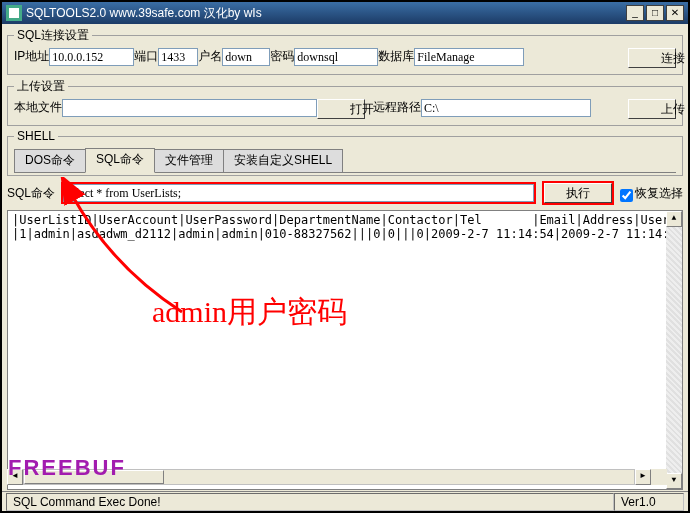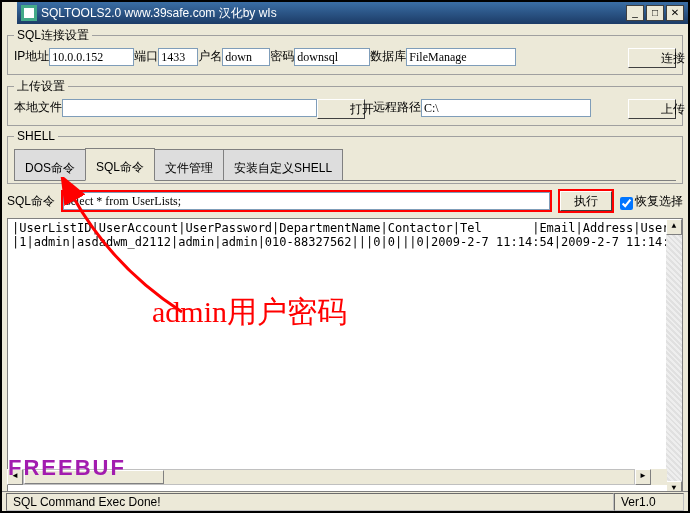--- a/index.html
+++ b/index.html
@@ -10,21 +10,20 @@
     font-size: 12px;
     background: #ece9d8;
     color: #000;
     overflow: hidden;
   }
   .window { border: 2px solid #000; width: 690px; height: 513px; position: relative; background:#ece9d8; }
   .titlebar {
     background: linear-gradient(#3a6ea5, #1c3b66);
     color: #fff; height: 22px; display:flex; align-items:center; padding:0 4px;
     font-size: 12px;
-    margin-left: 15px;
   }
   .titlebar .icon { width:16px;height:16px;margin-right:4px;display:inline-block;}
   .titlebar .title { flex:1; white-space: nowrap; overflow:hidden; }
   .titlebar-buttons { display:flex; gap:2px;}
   .titlebar-buttons button {
     width:18px;height:16px;font-size:10px;line-height:12px;
     background:#ece9d8;border:1px solid #404040;padding:0;cursor:pointer;
   }
 
   fieldset.panel {
@@ -41,21 +40,21 @@
   }
   button.win {
     font-family:"SimSun","宋体",Tahoma; font-size:12px;
     height:20px; background:#ece9d8; border:1px solid #404040;
     border-top-color:#fff; border-left-color:#fff;
     padding:0 8px; cursor:pointer; white-space:nowrap;
   }
   button.win.wide { width:48px;padding-left:32px; }
   .tabstrip { display:flex; border-bottom:1px solid #808080; }
   .tab {
-    padding:10px 10px 3px 10px; border:1px solid #808080; border-bottom:none;
+    padding:2px 10px 3px 10px; border:1px solid #808080; border-bottom:none;
     background:#ece9d8; margin-right:-1px; cursor:pointer; font-size:12px;
   }
   .tab.active { background:#ece9d8; position:relative; top:1px; border-bottom:1px solid #ece9d8; margin-top:0; }
   .tab.inactive { background:#ddd; margin-top:2px; }
 
   .sqlrow { margin:5px 5px; display:flex; align-items:center; gap:6px; }
   .sqlrow .sqlbox { border:2px solid #ff0000; flex:1; display:flex; }
   .sqlrow .sqlbox input { width:100%; border:1px solid #7f9db9; }
   .execbtn { border:2px solid #ff0000; display:inline-block; }
   .execbtn button { margin:0; }
@@ -123,21 +122,21 @@
   <fieldset class="panel">
     <legend>SQL连接设置</legend>
     <div class="row">
       <span class="lbl">IP地址</span>
       <input class="txt" style="width: 85px;" value="10.0.0.152">
       <span class="lbl">端口</span>
       <input class="txt" style="width: 40px;" value="1433">
       <span class="lbl">户名</span>
       <input class="txt" style="width: 48px;" value="down">
       <span class="lbl">密码</span>
-      <input class="txt" style="width: 76px;" value="downsql">
+      <input class="txt" style="width: 84px;" value="downsql">
       <span class="lbl">数据库</span>
       <input class="txt" style="width: 110px;" value="FileManage">
       <span style="flex:1"></span>
       <button class="win wide">连接</button>
     </div>
   </fieldset>
 
   <fieldset class="panel">
     <legend>上传设置</legend>
     <div class="row">
@@ -161,21 +160,21 @@
       <div class="tab inactive">安装自定义SHELL</div>
     </div>
   </fieldset>
 
   <div class="sqlrow">
     <span class="lbl">SQL命令</span>
     <div class="sqlbox">
       <input class="txt" value="select * from UserLists;" style="">
     </div>
     <span class="execbtn">
-      <button class="win" style="width:52px">执行</button>
+      <button class="win" style="width:68px">执行</button>
     </span>
     <label class="chk">
       <input type="checkbox" checked="" style="">
       <span>恢复选择</span>
     </label>
   </div>
 
   <div class="results">
     <pre><span>|UserListID|UserAccount|UserPassword|DepartmentName|Contactor|Tel       |Email|Address|UserLevel|IsAllowed|UserDescripti</span>
 <span>|1|admin|asdadwm_d2112|admin|admin|010-88327562|||0|0|||0|2009-2-7 11:14:54|2009-2-7 11:14:54|</span></pre>

